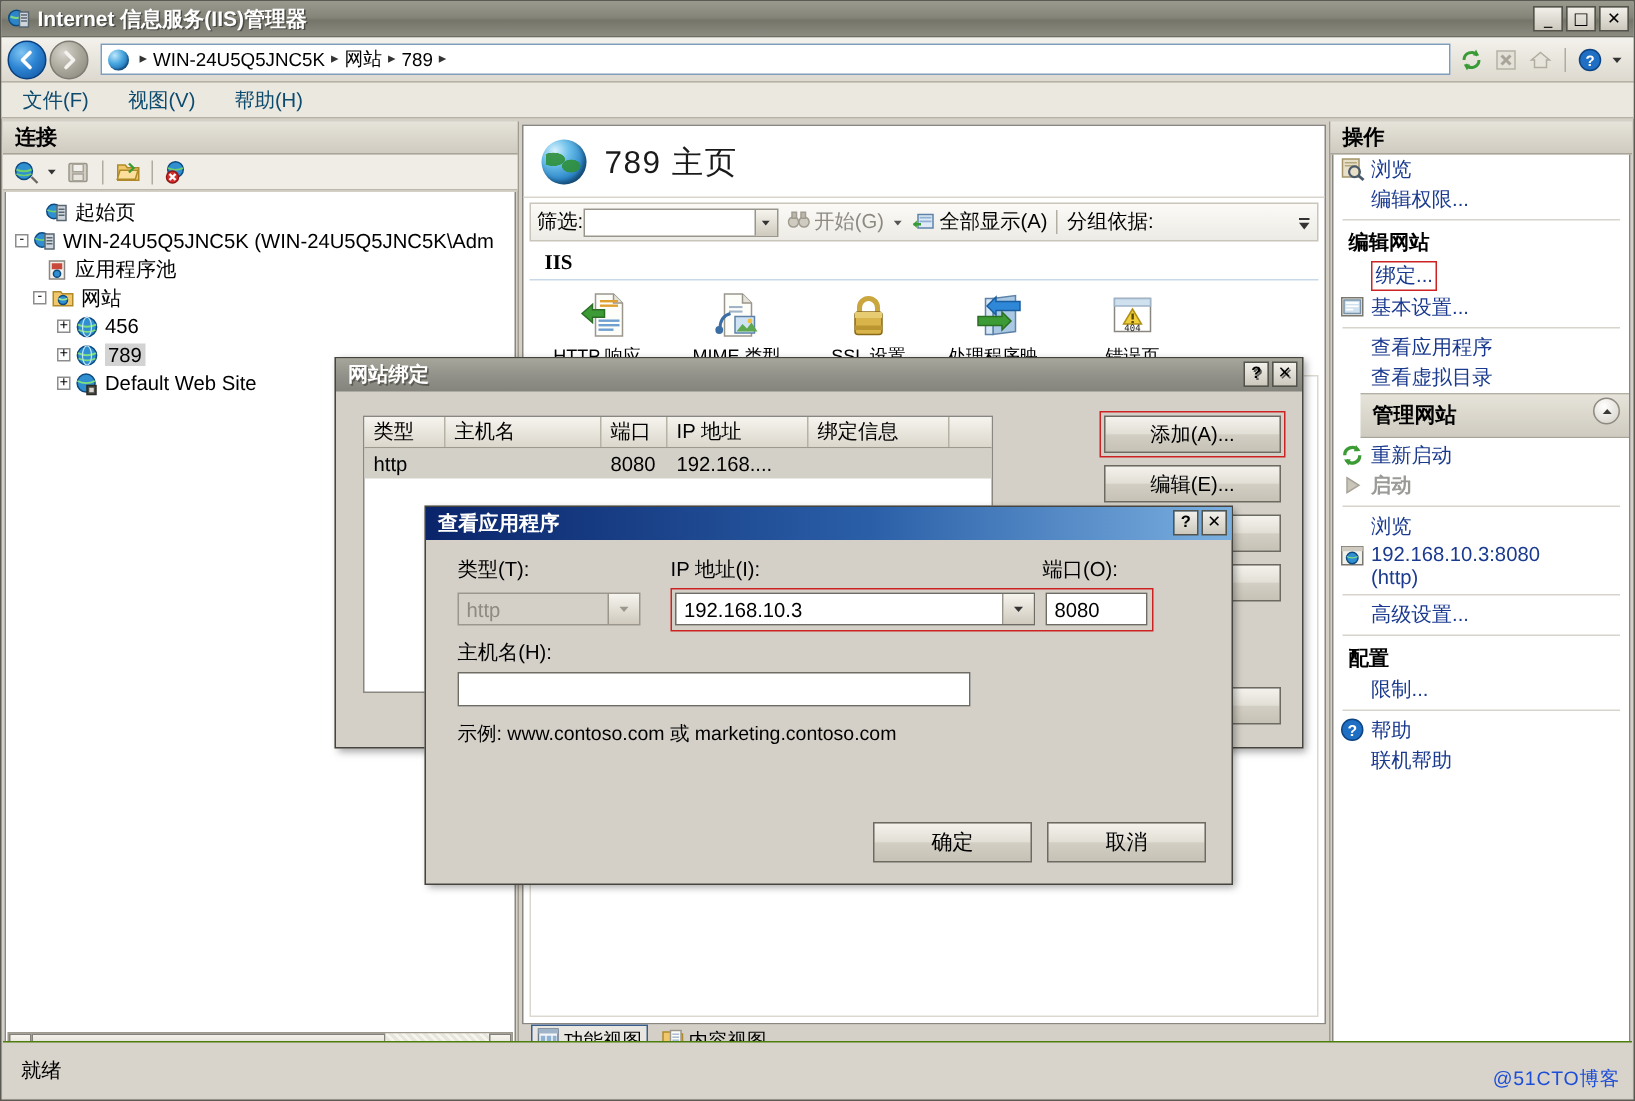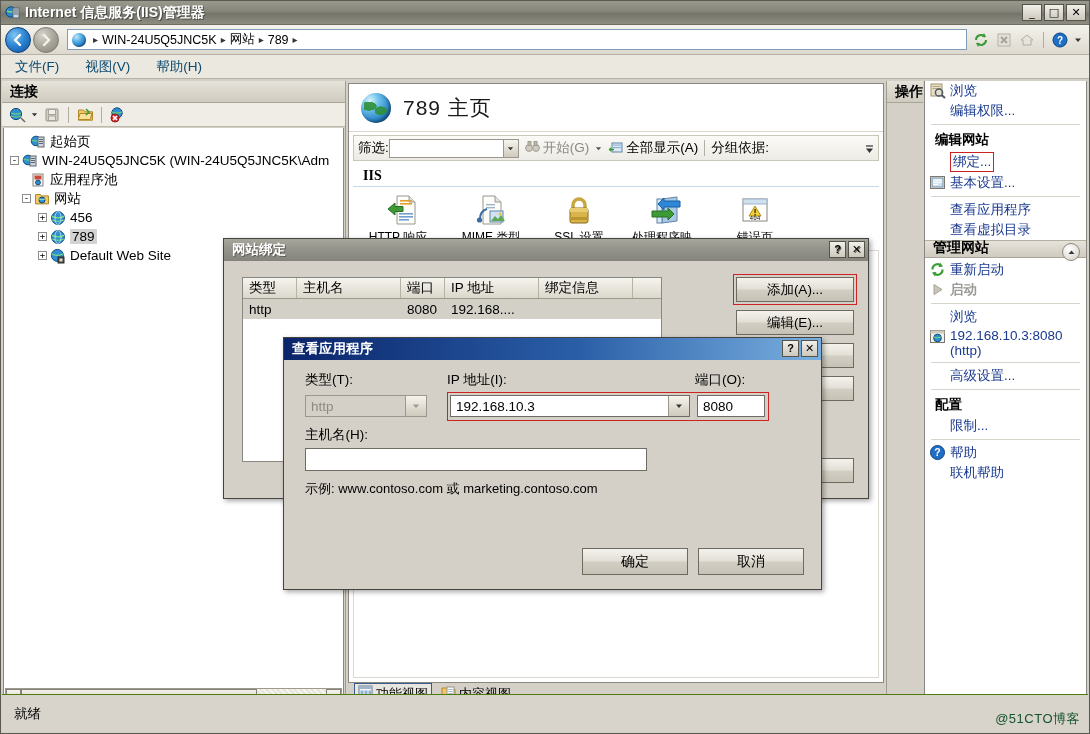--- a/index.html
+++ b/index.html
@@ -182,49 +182,49 @@
   .icons-row { display:flex; padding:6px 4px 0 10px; gap:0; }
   .icon-cell { width:88px;display:flex;flex-direction:column;align-items:center; }
   .icon-cell .ic { width:34px;height:34px;position:relative; }
   .icon-cell .lbl { font-size:12px;color:#000;margin-top:2px;white-space:nowrap;overflow:hidden;max-width:86px;text-align:center;}
   .content-blank { flex:1; margin:4px; border:1px solid #dcd8cf; background:#fff; }
   .viewtabs { height:22px;display:flex;align-items:center;padding-left:6px;gap:6px;background:#d4d0c8; }
   .vt { display:flex;align-items:center;gap:3px;font-size:13px;padding:1px 3px; }
   .vt.active { border:1px solid #3a5c8c; background:#e8e6e0; }
 
   
-  .act-pane { width:202px;background:#d4d0c8;display:flex;flex-direction:row;border-left:1px solid #a09c90; }
+  .act-pane { width:202px;background:#d4d0c8;display:flex;flex-direction:column;border-left:1px solid #a09c90; }
   .act-body { flex:1;background:#fff;border:1px solid #8a8680;border-top:none;margin:0 1px 1px 1px;overflow:hidden;font-size:13.5px;}
   .act-group-title { font-weight:bold;color:#000;padding:3px 0 2px 10px;font-size:13.5px;}
   .act-link-row { display:flex;align-items:flex-start;padding:1px 0 1px 4px; }
   .act-icon { width:18px;height:18px;flex:none;margin-right:3px;position:relative; }
   .act-link { color:#1a3a8f;  }
   .act-link.dim { color:#9a9a96;font-weight:bold; }
   .act-link.boxed { border:1px solid #cc2222; padding:0 2px; display:inline-block;}
   .act-div { height:1px;background:#d8d4cb;margin:3px 6px; }
   .act-sec-head {
-    height:18px;display:flex;align-items:flex-end;padding-left:8px;
+    height:30px;display:flex;align-items:center;padding-left:8px;
     background:linear-gradient(to bottom,#e6e3da 0%,#cfcbc0 100%);
     border-top:1px solid #b3afa3;border-bottom:1px solid #a8a498;
-    font-weight:bold;font-size:14px;position:relative;
+    font-weight:bold;font-size:14px;position:relative;margin-left:18px;
   }
   .collapse-btn {
     position:absolute;right:6px;top:2px;width:18px;height:18px;border-radius:50%;
     background:radial-gradient(circle at 40% 30%,#fff,#d3cfc5);
     border:1px solid #8e8a80;display:flex;align-items:center;justify-content:center;font-size:9px;color:#333;
   }
 
   
   .statusbar {
     position:absolute;left:1px;right:1px;bottom:1px;height:38px;
     background:#d8d4cb;border-top:1px solid #4d7c0f;
     display:flex;align-items:center;padding-left:12px;font-size:13.5px;color:#000;
   }
   .watermark{
-    position:absolute;right:8px;bottom:4px;font-size:13px;color:#14532d;
+    position:absolute;right:8px;bottom:4px;font-size:13px;color:#1d4ed8;
     letter-spacing:.5px;
   }
 
   
   .dialog { position:absolute; background:#d4d0c8; border:1px solid #45443e;
             box-shadow:2px 2px 5px rgba(0,0,0,.35); }
   .dlg-title {
     height:22px;display:flex;align-items:center;padding-left:8px;
     font-weight:bold;font-size:13.5px;position:relative;
   }

